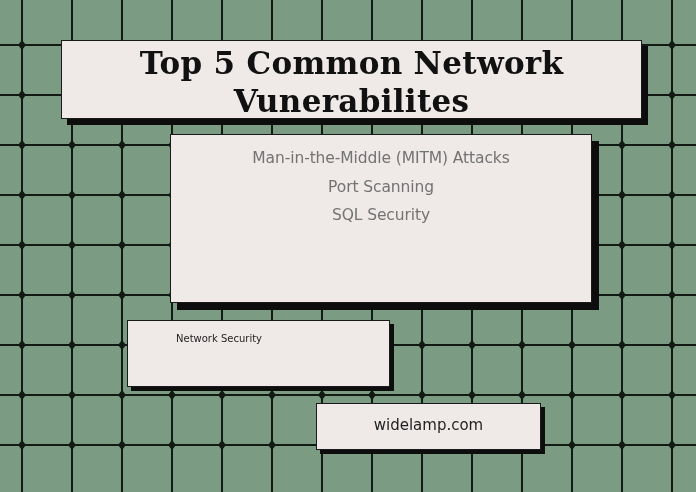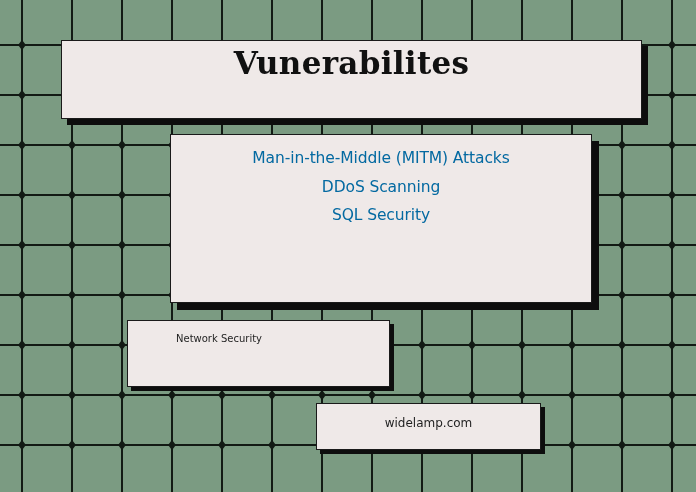--- a/index.html
+++ b/index.html
@@ -22,32 +22,32 @@
       font-family: "DejaVu Serif", serif;
       font-weight: bold;
       font-size: 31px; line-height: 38px;
       color: #111; letter-spacing: 0.3px;
     }
     .title-text span { display: block; }
     .list-card { left: 170px; top: 134px; width: 422px; height: 169px; box-shadow: 7px 7px 0 #0d0d0d; }
     .list { position: absolute; left: 0; right: 0; top: 9px; margin: 0; padding: 0; list-style: none; text-align: center; }
     .list li {
       font-family: "DejaVu Sans", sans-serif;
-      font-size: 15.5px; line-height: 28.5px; color: #0369a1;
+      font-size: 15.5px; line-height: 28.5px; color: #737373;
       white-space: nowrap; letter-spacing: -0.1px;
     }
     .ns-card { left: 127px; top: 320px; width: 263px; height: 67px; box-shadow: 4px 4px 0 #0d0d0d; }
     .ns-text {
       position: absolute; left: 48px; top: 12px;
       font-family: "DejaVu Sans", sans-serif; font-size: 10px; color: #1f1f1f; white-space: nowrap;
     }
     .site-card { left: 316px; top: 403px; width: 225px; height: 47px; box-shadow: 4px 4px 0 #0d0d0d; }
     .site-text {
       position: absolute; left: 0; right: 0; top: 12px; text-align: center;
-      font-family: "DejaVu Sans", sans-serif; font-size: 12px; color: #1f1f1f; white-space: nowrap;
+      font-family: "DejaVu Sans", sans-serif; font-size: 15px; color: #1f1f1f; white-space: nowrap;
     }
   </style>
 </head>
 <body>
 
 <svg id="grid" xmlns="http://www.w3.org/2000/svg" width="696" height="492">
     <line x1="22" y1="0" x2="22" y2="492" stroke="#121a14" stroke-width="2"></line>
     <line x1="72" y1="0" x2="72" y2="492" stroke="#121a14" stroke-width="2"></line>
     <line x1="122" y1="0" x2="122" y2="492" stroke="#121a14" stroke-width="2"></line>
     <line x1="172" y1="0" x2="172" y2="492" stroke="#121a14" stroke-width="2"></line>
@@ -193,28 +193,29 @@
     <path d="M672 190 L676 195 L672 200 L668 195 Z" fill="#121a14"></path>
     <path d="M672 240 L676 245 L672 250 L668 245 Z" fill="#121a14"></path>
     <path d="M672 290 L676 295 L672 300 L668 295 Z" fill="#121a14"></path>
     <path d="M672 340 L676 345 L672 350 L668 345 Z" fill="#121a14"></path>
     <path d="M672 390 L676 395 L672 400 L668 395 Z" fill="#121a14"></path>
     <path d="M672 440 L676 445 L672 450 L668 445 Z" fill="#121a14"></path>
   </svg>
 
 <div class="card title-card">
   <div class="title-text">
+    <span>Top 5 Common Network</span>
     <span>Vunerabilites</span>
   </div>
 </div>
 
 <div class="card list-card">
   <ul class="list">
     <li>Man-in-the-Middle (MITM) Attacks</li>
-    <li>DDoS Scanning</li>
+    <li>Port Scanning</li>
     <li>SQL Security</li>
   </ul>
 </div>
 
 <div class="card ns-card">
   <div class="ns-text">Network Security</div>
 </div>
 
 <div class="card site-card">
   <div class="site-text">widelamp.com</div>

